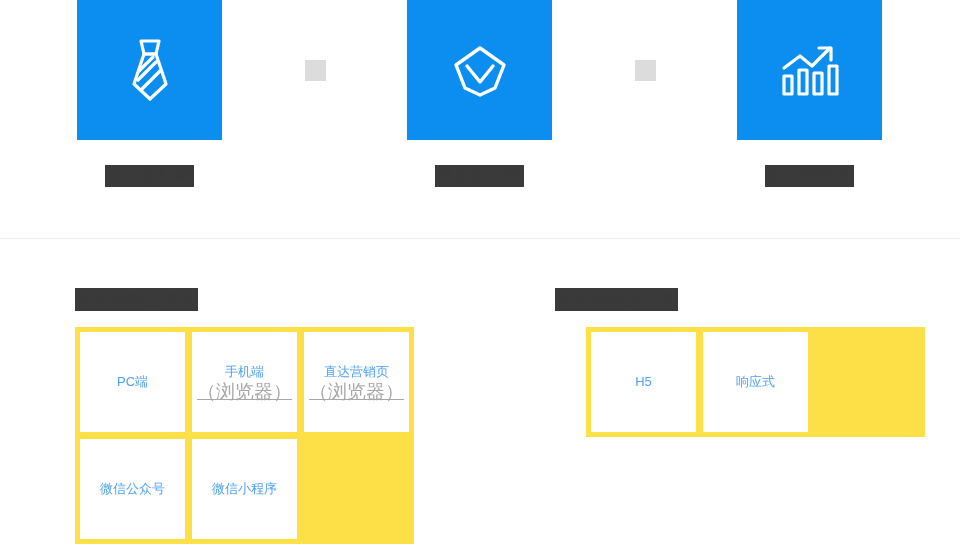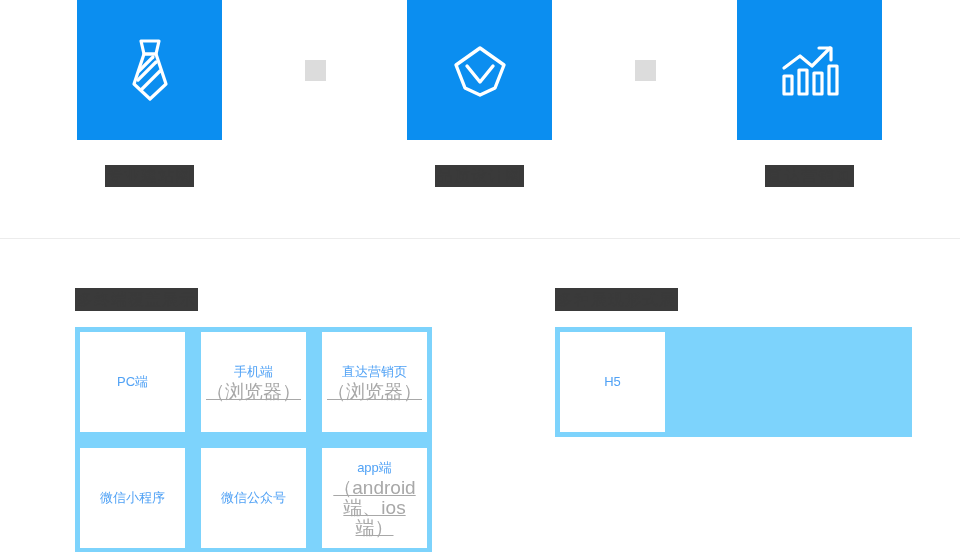--- a/index.html
+++ b/index.html
@@ -98,30 +98,30 @@
     color: #3a3a3a;
     background: #3a3a3a;      
     margin: 49px 0 0 0;
     padding: 0 2px;
     white-space: nowrap;
     letter-spacing: 1px;
   }
 
   .grid {
     margin-top: 16px;
-    background: #7dd3fc;
+    background: #fde047;
     display: grid;
     grid-template-columns: repeat(3, 105px);
-    gap: 16px;
+    gap: 7px;
     padding: 5px;
     box-sizing: content-box;
     width: max-content;
   }
   #grid-left  { grid-auto-rows: 100px; }
-  #grid-right { grid-auto-rows: 100px; }
+  #grid-right { grid-auto-rows: 100px; margin-left: 31px; }
 
   .cell {
     background: #ffffff;
     display: flex;
     flex-direction: column;
     align-items: center;
     justify-content: center;
     text-align: center;
     padding: 0 4px;
     box-sizing: border-box;
@@ -208,42 +208,41 @@
         <div class="cell-main">手机端</div>
         <div class="cell-sub">（浏览器）</div>
       </div>
 
       <div class="cell">
         <div class="cell-main">直达营销页</div>
         <div class="cell-sub">（浏览器）</div>
       </div>
 
       <div class="cell">
+        <div class="cell-main">微信公众号</div>
+      </div>
+
+      <div class="cell">
         <div class="cell-main">微信小程序</div>
       </div>
 
-      <div class="cell">
-        <div class="cell-main">微信公众号</div>
-      </div>
-
-      <div class="cell">
-        <div class="cell-main">app端</div>
-        <div class="cell-sub">（android端、ios端）</div>
-      </div>
 
     </div>
   </div>
 
   <div class="section" id="section-right">
     <div class="section-title">多种展现形式展</div>
 
     <div class="grid" id="grid-right">
 
       <div class="cell">
         <div class="cell-main">H5</div>
       </div>
 
+      <div class="cell">
+        <div class="cell-main">响应式</div>
+      </div>
 
 
     </div>
   </div>
 
 </div>
 
 </body></html>

